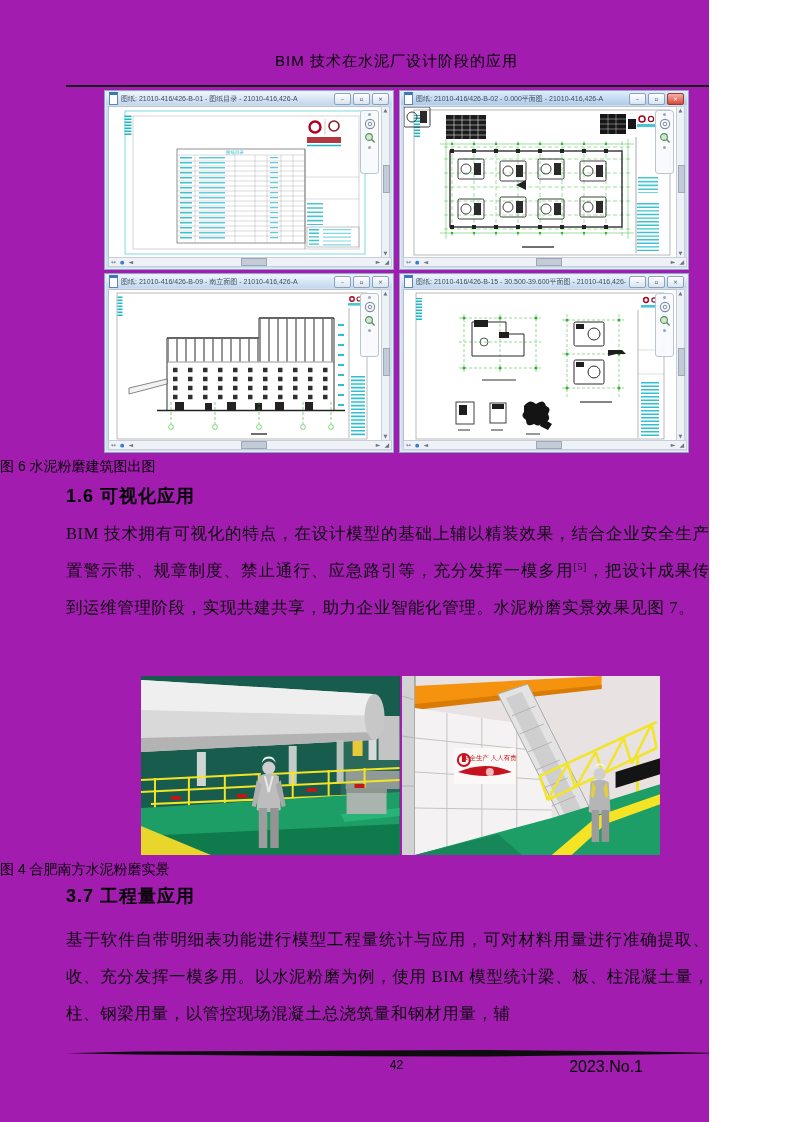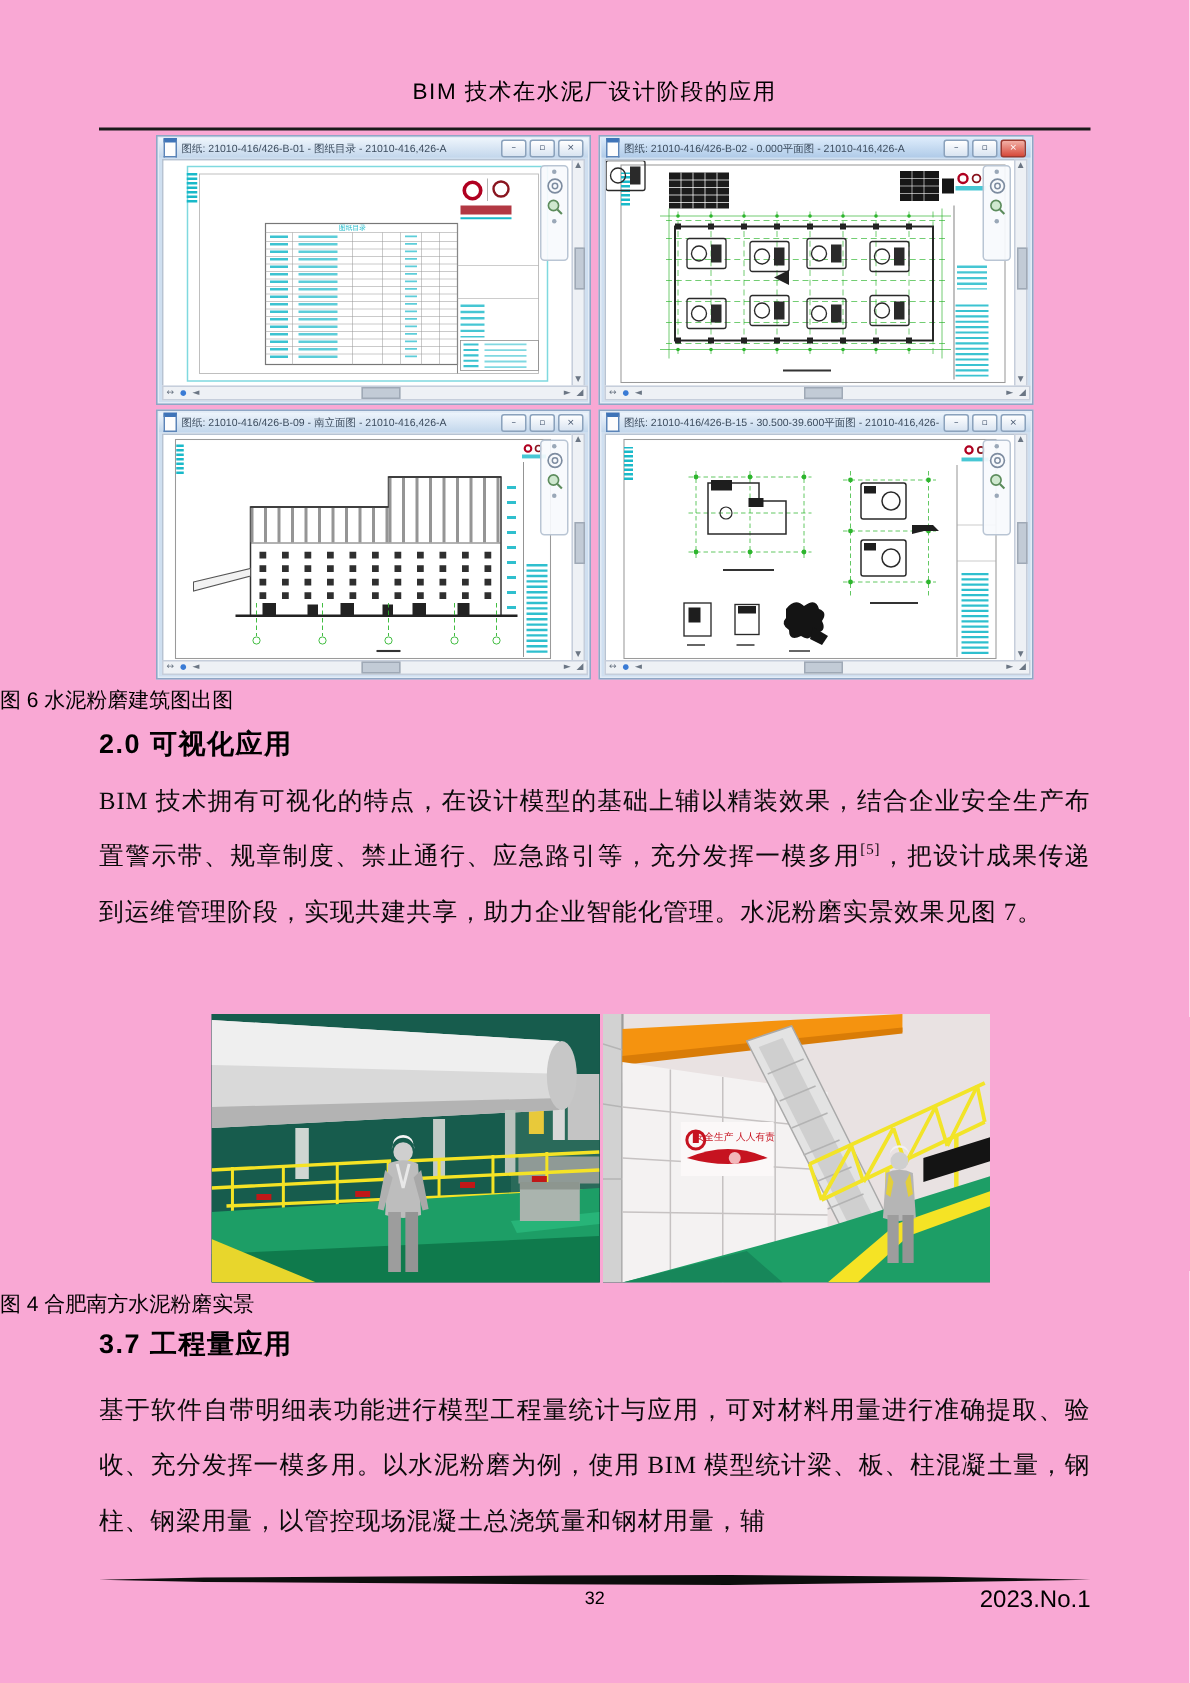--- a/index.html
+++ b/index.html
@@ -1,16 +1,16 @@
 <!DOCTYPE html>
 <html><head>
 <meta charset="utf-8">
 <style>
   html,body{margin:0;padding:0;background:#ffffff;}
-  .page{position:relative;width:793px;height:1122px;background:#f9a8d4;overflow:hidden;
+  .page{position:relative;width:709px;height:1122px;background:#a21caf;overflow:hidden;
         font-family:"Liberation Serif","DejaVu Serif",serif;color:#111;}
 
   
   .journal-title{position:absolute;top:52px;left:0;width:793px;text-align:center;
     font-family:"Liberation Sans","DejaVu Sans",sans-serif;font-size:15px;letter-spacing:1px;color:#000;}
   .header-rule{position:absolute;top:85px;left:66px;width:661px;border-top:2px solid #1a1a1a;}
 
   
   .fig6{position:absolute;left:104px;top:90px;width:586px;height:364px;
         display:grid;grid-template-columns:290px 290px;grid-template-rows:180px 180px;gap:3px 5px;}
@@ -443,21 +443,21 @@
         <span class="glyph">◄</span>
         <span class="hthumb"></span>
         <span class="glyph">►</span>
         <span class="glyph grip">◢</span>
       </div>
     </div>
   </div>
 
   <div class="caption cap6">图 6 水泥粉磨建筑图出图</div>
 
-  <div class="sec-heading h36">2.0 可视化应用</div>
+  <div class="sec-heading h36">1.6 可视化应用</div>
   <p class="body-text p36"><span>BIM 技术拥有可视化的特点，在设计模型的基础上辅以精装效果，结合企业安全生产布置警示带、规章制度、禁止通行、应急路引等，充分发挥一模多用</span><sup>[5]</sup><span>，把设计成果传递到运维管理阶段，实现共建共享，助力企业智能化管理。水泥粉磨实景效果见图 7。</span></p>
 
   <div class="fig7">
 
     <div class="render">
       <svg viewBox="0 0 259 179" preserveAspectRatio="none">
         <rect x="0" y="0" width="259" height="179" fill="#175c4d"></rect>
 
         <rect x="200" y="60" width="59" height="60" fill="#2a6a5a"></rect>
         <rect x="212" y="20" width="10" height="60" fill="#e8c93a"></rect>
@@ -576,16 +576,16 @@
   </div>
 
   <div class="caption cap7">图 4 合肥南方水泥粉磨实景</div>
 
   <div class="sec-heading h37">3.7 工程量应用</div>
   <p class="body-text p37">基于软件自带明细表功能进行模型工程量统计与应用，可对材料用量进行准确提取、验收、充分发挥一模多用。以水泥粉磨为例，使用 BIM 模型统计梁、板、柱混凝土量，钢柱、钢梁用量，以管控现场混凝土总浇筑量和钢材用量，辅</p>
 
   <svg class="footer-rule" viewBox="0 0 661 7" preserveAspectRatio="none">
     <polygon points="0,3.2 70,1.6 300,0.4 420,0 560,1.2 661,3.2 560,4.8 420,6.6 300,6.2 70,4.6" fill="#0d0d0d"></polygon>
   </svg>
-  <div class="footer-page">32</div>
+  <div class="footer-page">42</div>
   <div class="footer-issue">2023.No.1</div>
 
 </div>
 
 </body></html>

